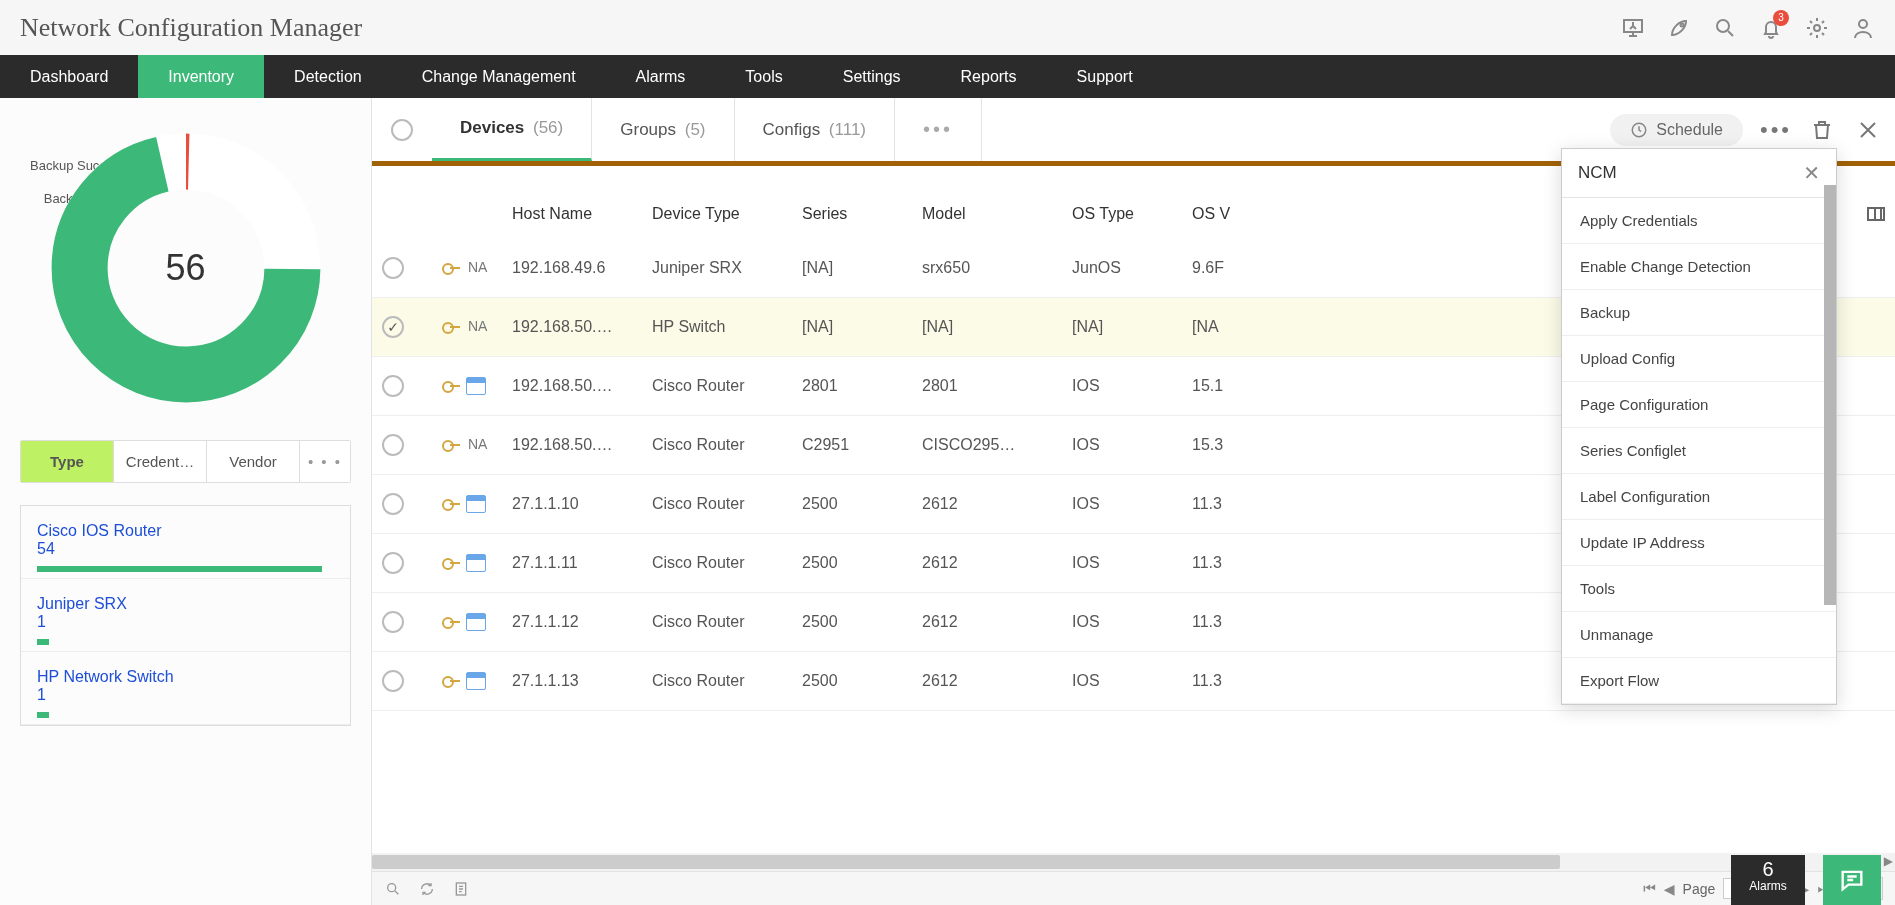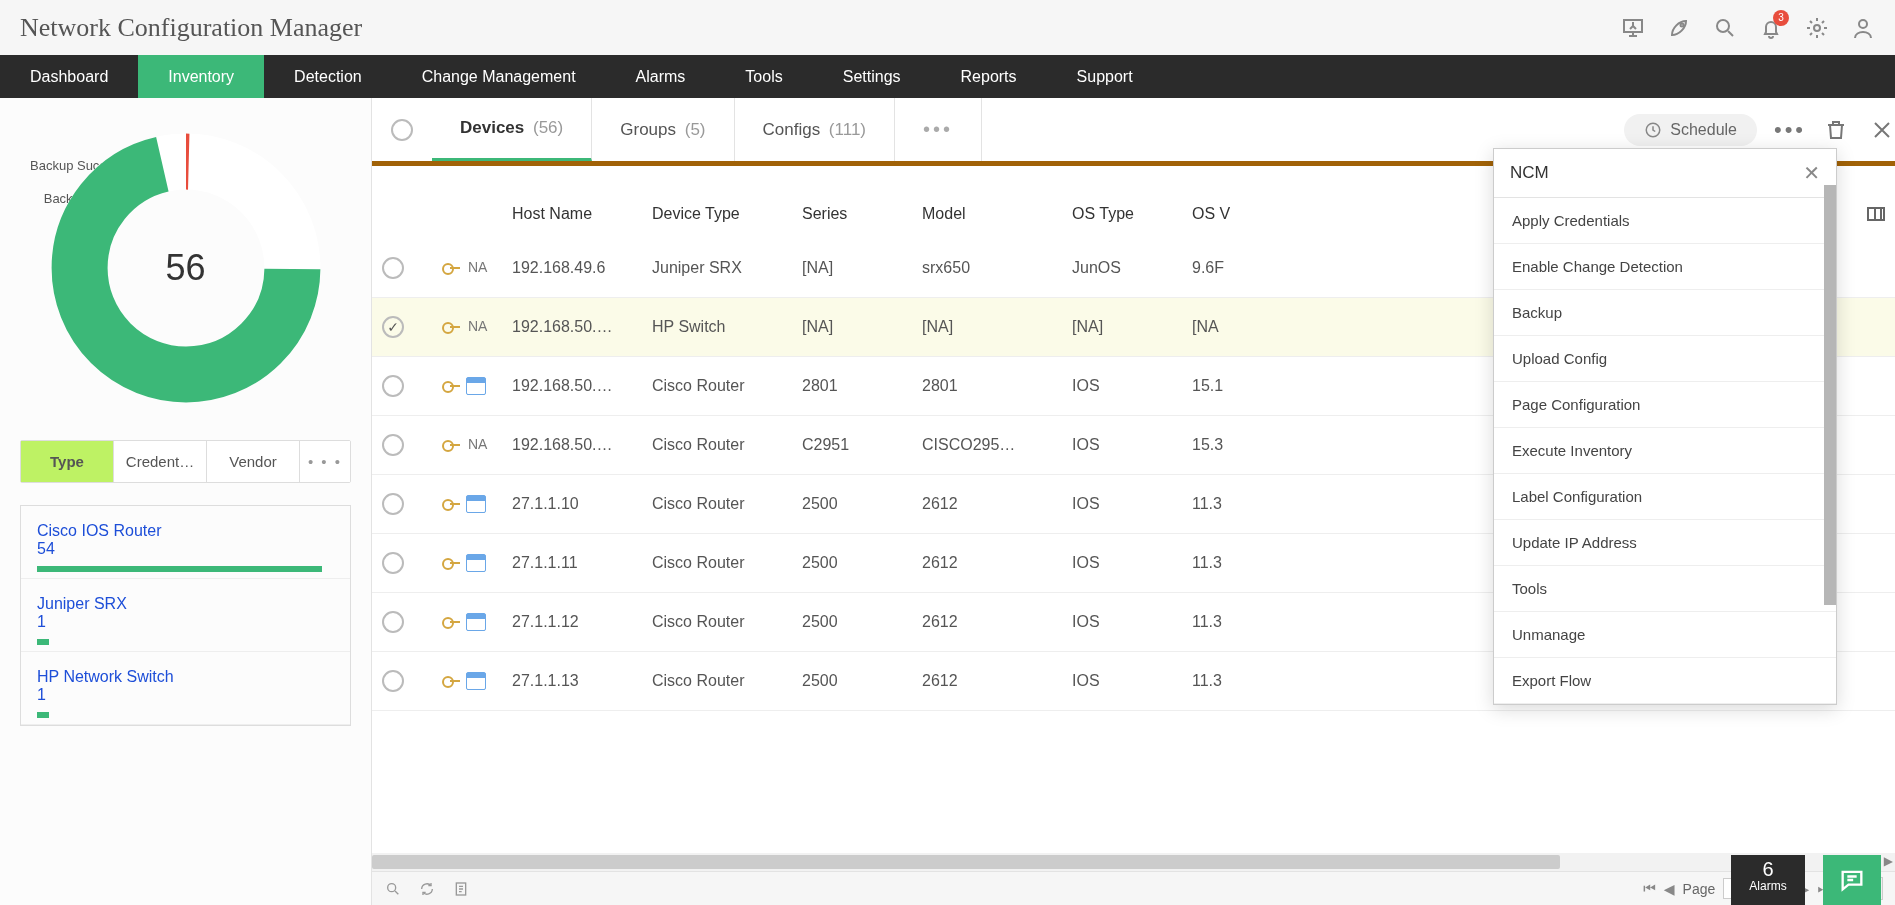--- a/index.html
+++ b/index.html
@@ -45,21 +45,21 @@
 
   
   .content-tabs { display:flex; align-items:center; border-bottom:5px solid #a16207; height:68px; background:#fff;}
   .sel-all { width:60px; display:flex; align-items:center; justify-content:center;}
   .circle-cb { width:22px; height:22px; border:2px solid #bbb; border-radius:50%; cursor:pointer; display:flex; align-items:center; justify-content:center;}
   .circle-cb.checked::after { content:"✓"; font-size:14px; color:#555;}
   .ctab { padding: 0 28px; height:100%; display:flex; align-items:center; font-size:17px; color:#555; border-right:1px solid #e3e3e3; cursor:pointer;}
   .ctab.active { border-bottom:3px solid #3cb878; color:#333;}
   .ctab .count { color:#999; margin-left:4px;}
   .ctab.more { letter-spacing:3px; color:#aaa; font-size:20px;}
-  .ctab-right { margin-left:auto; display:flex; align-items:center; gap:20px; }
+  .ctab-right { margin-left:auto; display:flex; align-items:center; gap:20px; padding-right:14px;}
   .schedule-btn { display:flex; align-items:center; gap:8px; padding:7px 20px; border-radius:18px; background:#f1f1f1; color:#666; font-size:16px; cursor:pointer;}
   .icon-btn { width:26px; height:26px; color:#777; cursor:pointer; display:flex; align-items:center; justify-content:center;}
   .icon-btn svg { width:24px; height:24px; stroke:#777; fill:none; stroke-width:2;}
 
   
   .tbl-wrap { flex:1; overflow:auto; position:relative;}
   table { border-collapse:collapse; width:100%; table-layout:fixed;}
   th, td { text-align:left; padding: 18px 10px; font-size:16px; color:#555; border-bottom:1px solid #eee; white-space:nowrap; overflow:hidden; text-overflow:ellipsis;}
   th { color:#333; font-weight:500; background:#fff; position:sticky; top:12px; border-bottom:1px solid #ddd;}
   tr.highlight { background:#fbfbe8;}
@@ -71,21 +71,21 @@
   .key-icon::before { content:""; position:absolute; width:8px; height:8px; border:2px solid #d4a640; border-radius:50%; left:0; top:4px;}
   .key-icon::after { content:""; position:absolute; width:10px; height:2px; background:#d4a640; left:8px; top:8px;}
   .doc-icon { background:linear-gradient(#6aa7e8 30%, #fff 30%); border:1px solid #6aa7e8; border-radius:2px;}
 
   .last-col-head { display:flex; align-items:center; justify-content:space-between;}
   .cols-icon { width:18px; height:14px; border:2px solid #666; position:relative; cursor:pointer;}
   .cols-icon::before { content:""; position:absolute; left:5px; top:0; bottom:0; width:2px; background:#666;}
   .cols-icon::after { content:""; position:absolute; left:11px; top:0; bottom:0; width:2px; background:#666;}
 
   
-  .ncm-panel { position:absolute; top:50px; right:58px; width:344px; background:#fff; border:1px solid #ccc; box-shadow:0 4px 18px rgba(0,0,0,0.15); z-index:40; max-height:560px; display:flex; flex-direction:column;}
+  .ncm-panel { position:absolute; top:50px; right:58px; width:276px; background:#fff; border:1px solid #ccc; box-shadow:0 4px 18px rgba(0,0,0,0.15); z-index:40; max-height:560px; display:flex; flex-direction:column;}
   .ncm-head { display:flex; justify-content:space-between; align-items:center; padding:12px 16px; border-bottom:1px solid #e3e3e3; font-size:17px; font-weight:500;}
   .ncm-close { cursor:pointer; color:#888; font-size:20px;}
   .ncm-body { overflow-y:auto;}
   .ncm-item { padding:14px 18px; border-bottom:1px solid #eee; font-size:15px; color:#444; cursor:pointer;}
   .ncm-thumb { position:absolute; right:0; top:36px; width:12px; height:420px; background:#b6b6b6;}
 
   
   .hscroll { height:18px; background:#f2f2f2; position:relative;}
   .hscroll-thumb { position:absolute; left:0; top:2px; height:14px; width:78%; background:#ccc; border-radius:2px;}
   .hscroll-arrow { position:absolute; right:2px; top:1px; font-size:12px; color:#888;}
@@ -483,21 +483,21 @@
       <div class="ncm-head">
         <span>NCM</span>
         <span class="ncm-close">✕</span>
       </div>
       <div class="ncm-body" id="ncm-body">
           <div class="ncm-item">Apply Credentials</div>
           <div class="ncm-item">Enable Change Detection</div>
           <div class="ncm-item">Backup</div>
           <div class="ncm-item">Upload Config</div>
           <div class="ncm-item">Page Configuration</div>
-          <div class="ncm-item">Execute Inventory</div>
+          <div class="ncm-item">Series Configlet</div>
           <div class="ncm-item">Label Configuration</div>
           <div class="ncm-item">Update IP Address</div>
           <div class="ncm-item">Tools</div>
           <div class="ncm-item">Unmanage</div>
           <div class="ncm-item">Export Flow</div>
         </div>
       <div class="ncm-thumb"></div>
     </div>
 
   </div>

